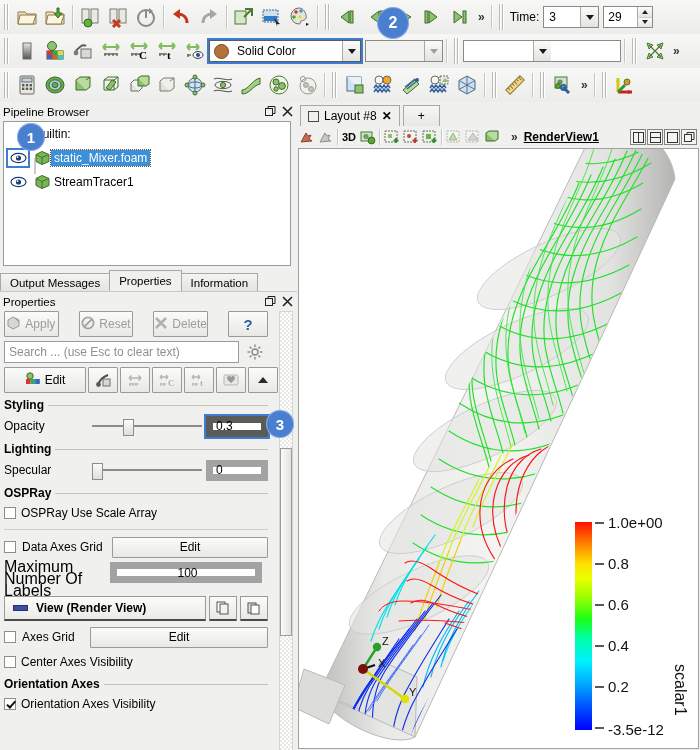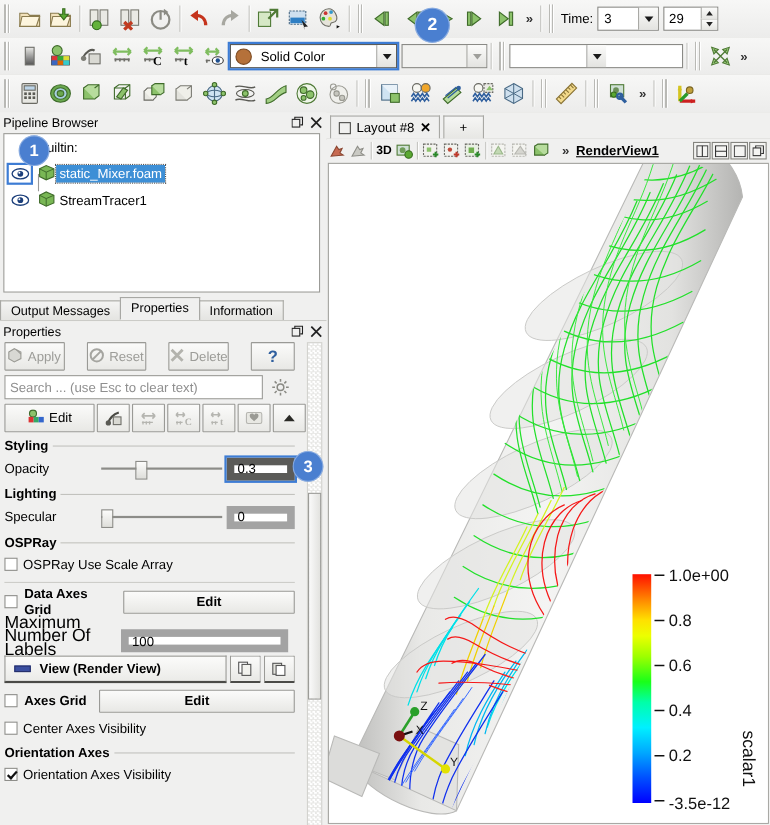--- a/index.html
+++ b/index.html
@@ -156,21 +156,21 @@
     display:flex;align-items:center;padding-left:3px;font-size:12px;flex:none;
   }
   .numfield.focused{outline:2px solid #3d7cd4;border-color:#5b5b58;}
 
   .checkrow{display:flex;align-items:center;height:22px;gap:5px;}
   .cb{width:12px;height:12px;border:1px solid #8e8e8a;background:#fff;flex:none;
       display:flex;align-items:center;justify-content:center;box-sizing:border-box;}
   .cb.checked:after{content:"";width:3px;height:7px;border:solid #111;border-width:0 2px 2px 0;transform:rotate(42deg) translate(0px,-1px);}
   .checkrow .clab{font-size:12px;}
 
-  .edit-wide-row{display:flex;align-items:center;height:24px;gap:6px;margin:4px 0 2px 0;font-weight:bold;}
+  .edit-wide-row{display:flex;align-items:center;height:24px;gap:6px;margin:4px 0 2px 0;}
   .edit-wide-row .btn{flex:1;height:21px;}
 
   .twoline-lab{font-size:16px;line-height:12px;width:106px;flex:none;}
 
   .viewhead{
     display:flex;align-items:center;height:26px;margin:4px 0 4px 0;gap:3px;
   }
   .viewhead .vbtn{
     flex:1;height:25px;border:1px solid #9a9a96;border-bottom:2px solid #4a4a47;
     background:linear-gradient(#fbfbfa,#ebebe8);
@@ -878,21 +878,21 @@
           <div class="edit-wide-row">
             <span class="cb"></span>
             <span style="font-size:12px;width:84px;flex:none;">Data Axes Grid</span>
             <div class="btn">
               <span>Edit</span>
             </div>
           </div>
 
           <div class="row" style="height:30px;align-items:flex-start;">
             <span class="twoline-lab">Maximum Number Of Labels</span>
-            <div class="numfield" style="width:152px;margin-top:11px;">
+            <div class="numfield" style="width:152px;margin-top:1px;justify-content:center;">
               <span>100</span>
             </div>
           </div>
 
           <div class="viewhead">
             <div class="vbtn">
               <span class="minus"></span>
               <span>View (Render View)</span>
             </div>
             <div class="btn sq dark">

